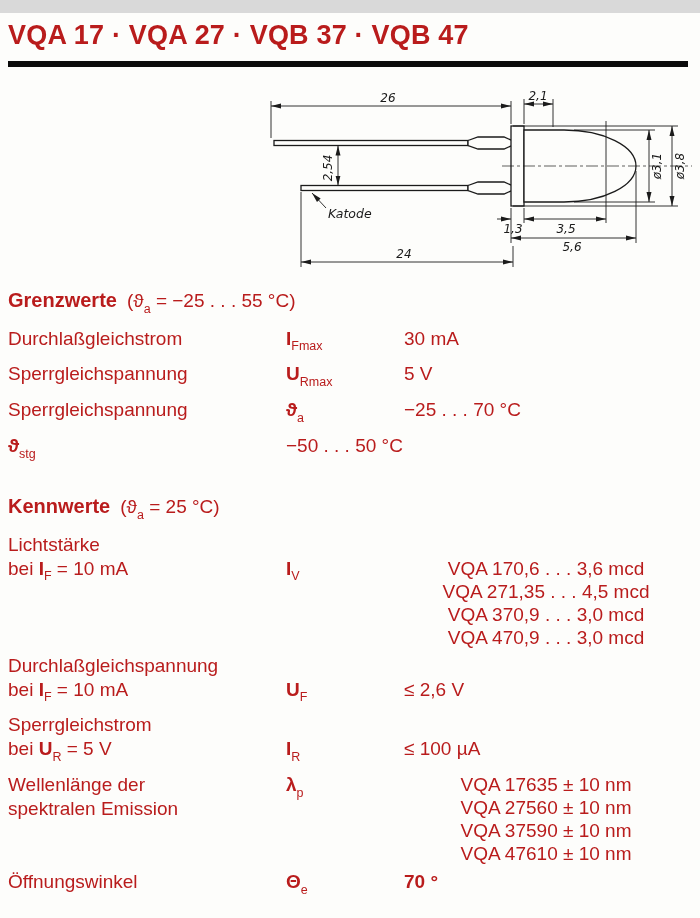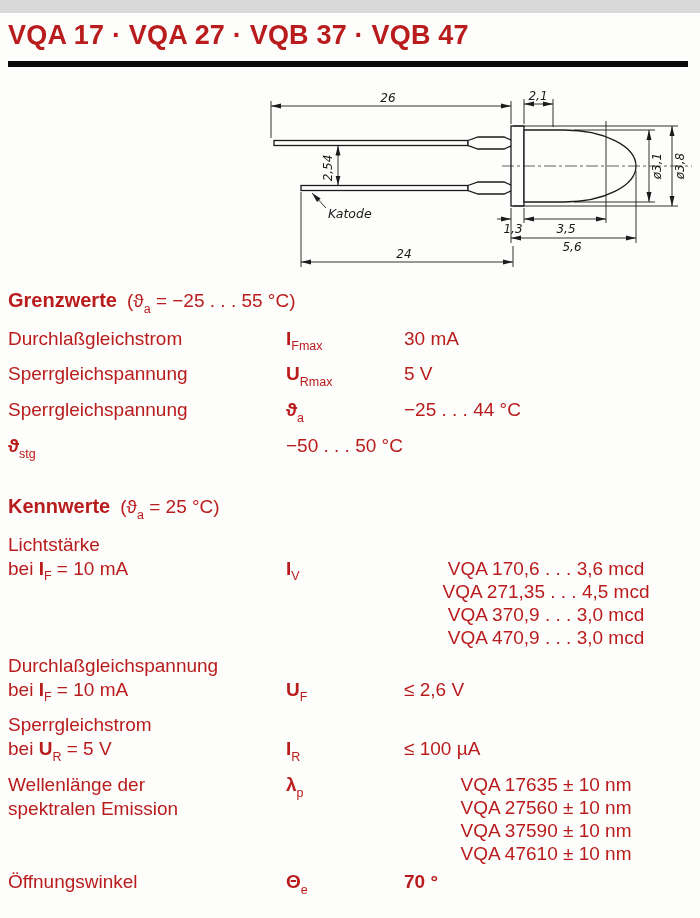--- a/index.html
+++ b/index.html
@@ -134,21 +134,21 @@
 
       <div class="spec-row">
         <div class="col-label">Sperrgleichspannung</div>
         <div class="col-sym"><span class="sym">U</span><sub>Rmax</sub></div>
         <div class="col-val">5 V</div>
       </div>
 
       <div class="spec-row">
         <div class="col-label">Sperrgleichspannung</div>
         <div class="col-sym"><span class="sym">ϑ</span><sub>a</sub></div>
-        <div class="col-val">−25 . . . 44 °C</div>
+        <div class="col-val">−25 . . . 70 °C</div>
       </div>
 
       <div class="spec-row">
         <div class="col-sym"><span class="sym">ϑ</span><sub>stg</sub></div>
         <div class="col-val">−50 . . . 50 °C</div>
       </div>
     </div>
   </section>
 
   <section class="section-kennwerte">

